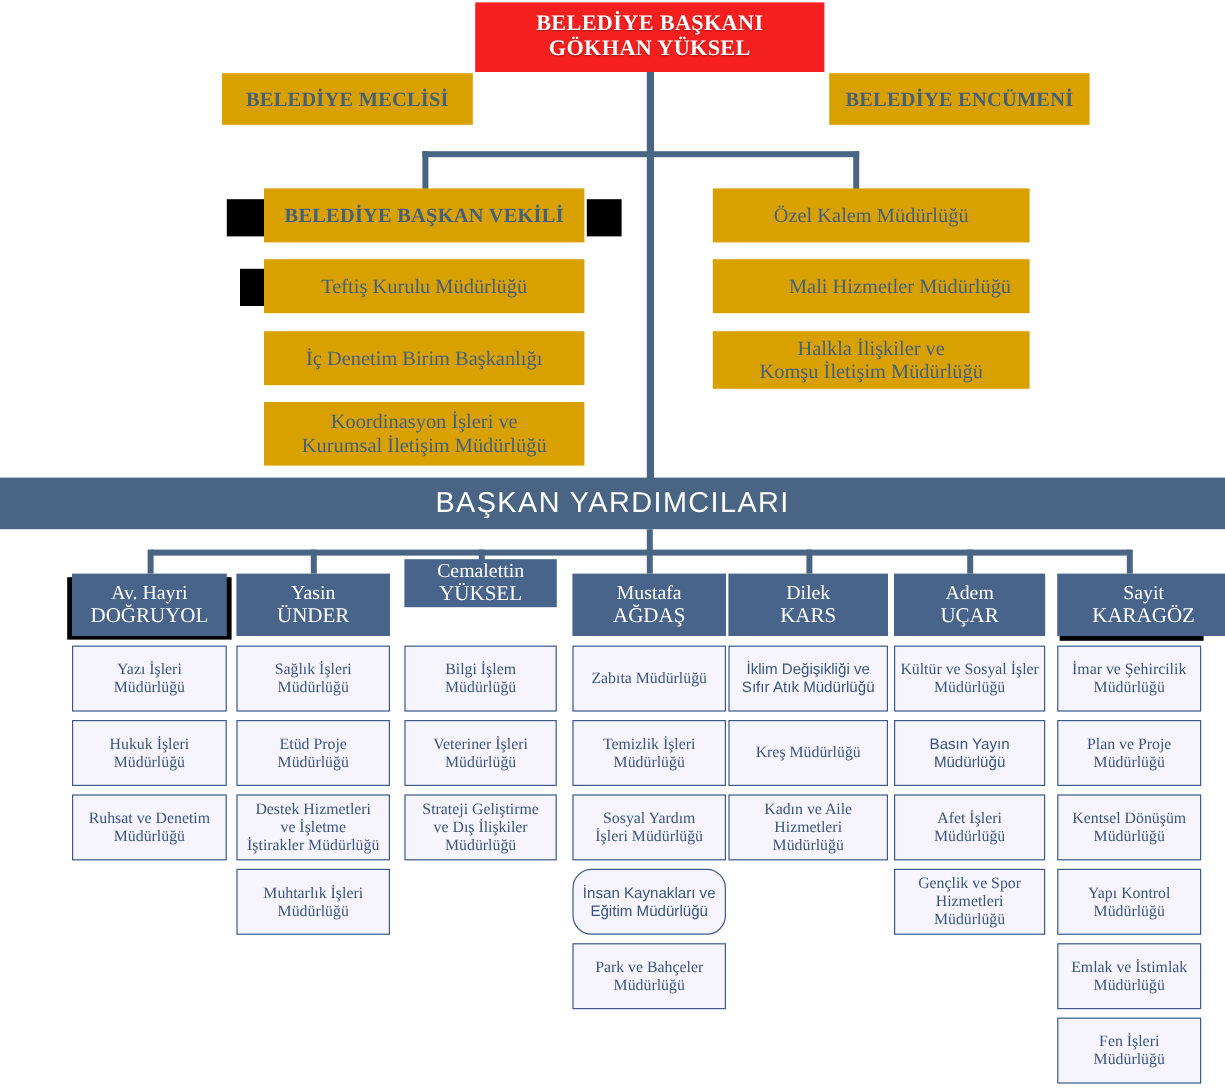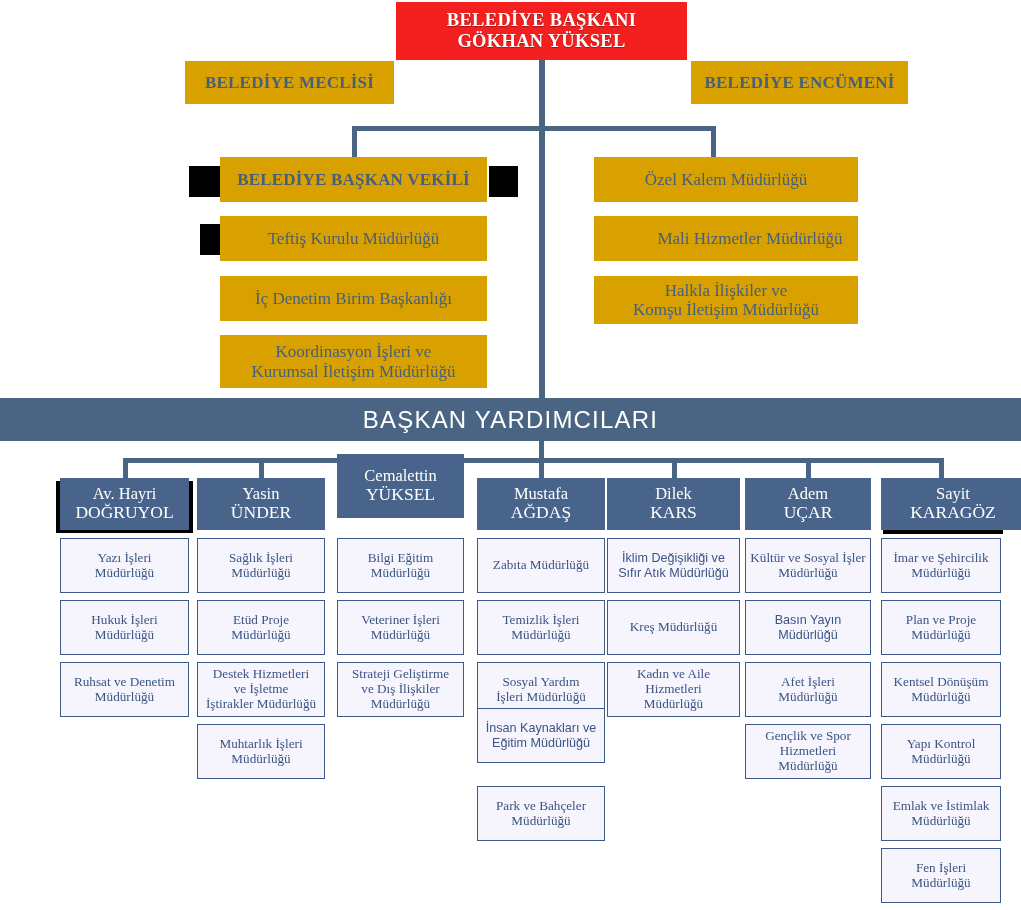--- a/index.html
+++ b/index.html
@@ -131,45 +131,45 @@
       </div>
       <div class="box unit" style="left: 197px; top: 538px; width: 128px; height: 55px; white-space: pre-line;"><span>Sağlık İşleri
 Müdürlüğü</span></div>
       <div class="box unit" style="left: 197px; top: 600px; width: 128px; height: 55px; white-space: pre-line;"><span>Etüd Proje
 Müdürlüğü</span></div>
       <div class="box unit" style="left: 197px; top: 662px; width: 128px; height: 55px; white-space: pre-line;"><span>Destek Hizmetleri
 ve İşletme
 İştirakler Müdürlüğü</span></div>
       <div class="box unit" style="left: 197px; top: 724px; width: 128px; height: 55px; white-space: pre-line;"><span>Muhtarlık İşleri
 Müdürlüğü</span></div>
-      <div class="box deputy" style="left: 337px; top: 454px; width: 127px; height: 64px; justify-content: center;">
+      <div class="box deputy" style="left: 337px; top: 466px; width: 127px; height: 40px; justify-content: center;">
         <div>
           <span class="dl">Cemalettin</span>
           <span class="dl2">YÜKSEL</span>
         </div>
       </div>
-      <div class="box unit" style="left: 337px; top: 538px; width: 127px; height: 55px; white-space: pre-line;"><span>Bilgi Eğitim
+      <div class="box unit" style="left: 337px; top: 538px; width: 127px; height: 55px; white-space: pre-line;"><span>Bilgi İşlem
 Müdürlüğü</span></div>
       <div class="box unit" style="left: 337px; top: 600px; width: 127px; height: 55px; white-space: pre-line;"><span>Veteriner İşleri
 Müdürlüğü</span></div>
       <div class="box unit" style="left: 337px; top: 662px; width: 127px; height: 55px; white-space: pre-line;"><span>Strateji Geliştirme
 ve Dış İlişkiler
 Müdürlüğü</span></div>
       <div class="box deputy" style="left: 477px; top: 478px; width: 128px; height: 52px; text-align: center;">
         <div>
           <span class="dl">Mustafa</span>
           <span class="dl2">AĞDAŞ</span>
         </div>
       </div>
       <div class="box unit" style="left: 477px; top: 538px; width: 128px; height: 55px; white-space: pre-line;"><span>Zabıta Müdürlüğü</span></div>
       <div class="box unit" style="left: 477px; top: 600px; width: 128px; height: 55px; white-space: pre-line;"><span>Temizlik İşleri
 Müdürlüğü</span></div>
       <div class="box unit" style="left: 477px; top: 662px; width: 128px; height: 55px; white-space: pre-line;"><span>Sosyal Yardım
 İşleri Müdürlüğü</span></div>
-      <div class="box unit sans" style="left: 477px; top: 708px; width: 128px; height: 55px; white-space: pre-line;"><span>İnsan Kaynakları ve
+      <div class="box unit sans" style="left: 477px; top: 724px; width: 128px; height: 55px; white-space: pre-line; border-radius: 16px;"><span>İnsan Kaynakları ve
 Eğitim Müdürlüğü</span></div>
       <div class="box unit" style="left: 477px; top: 786px; width: 128px; height: 55px; white-space: pre-line;"><span>Park ve Bahçeler
 Müdürlüğü</span></div>
       <div class="box deputy" style="left: 607px; top: 478px; width: 133px; height: 52px;">
         <div>
           <span class="dl">Dilek</span>
           <span class="dl2">KARS</span>
         </div>
       </div>
       <div class="box unit sans" style="left: 607px; top: 538px; width: 133px; height: 55px; white-space: pre-line;"><span>İklim Değişikliği ve

